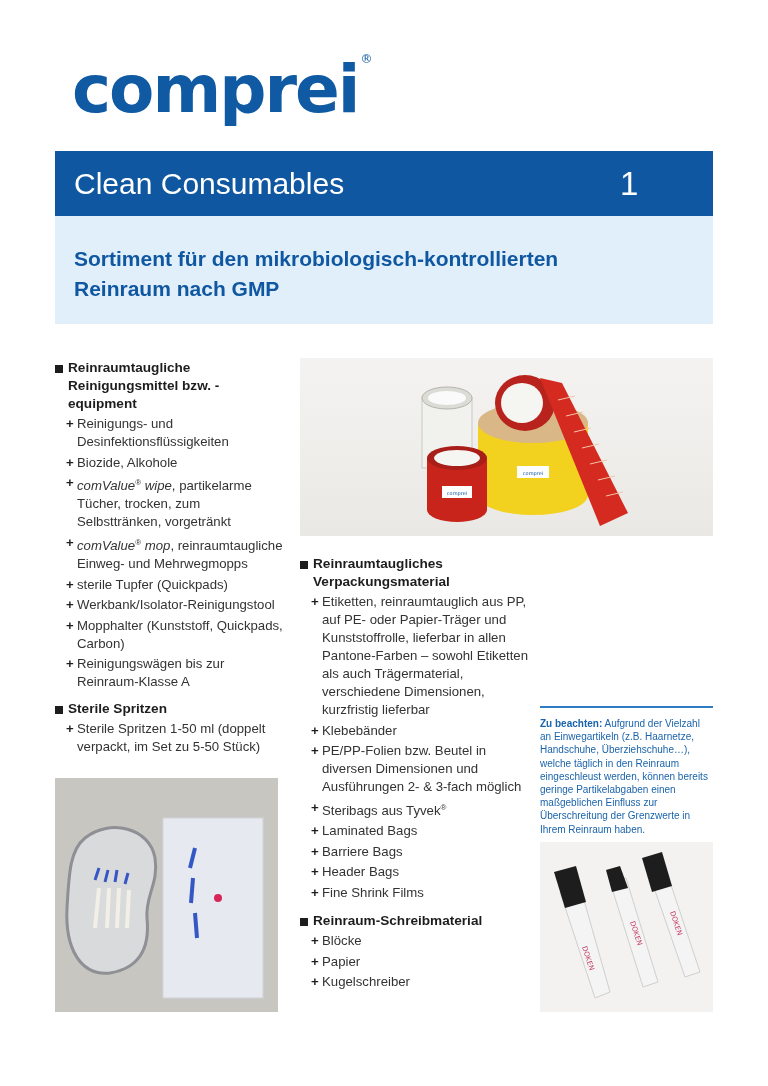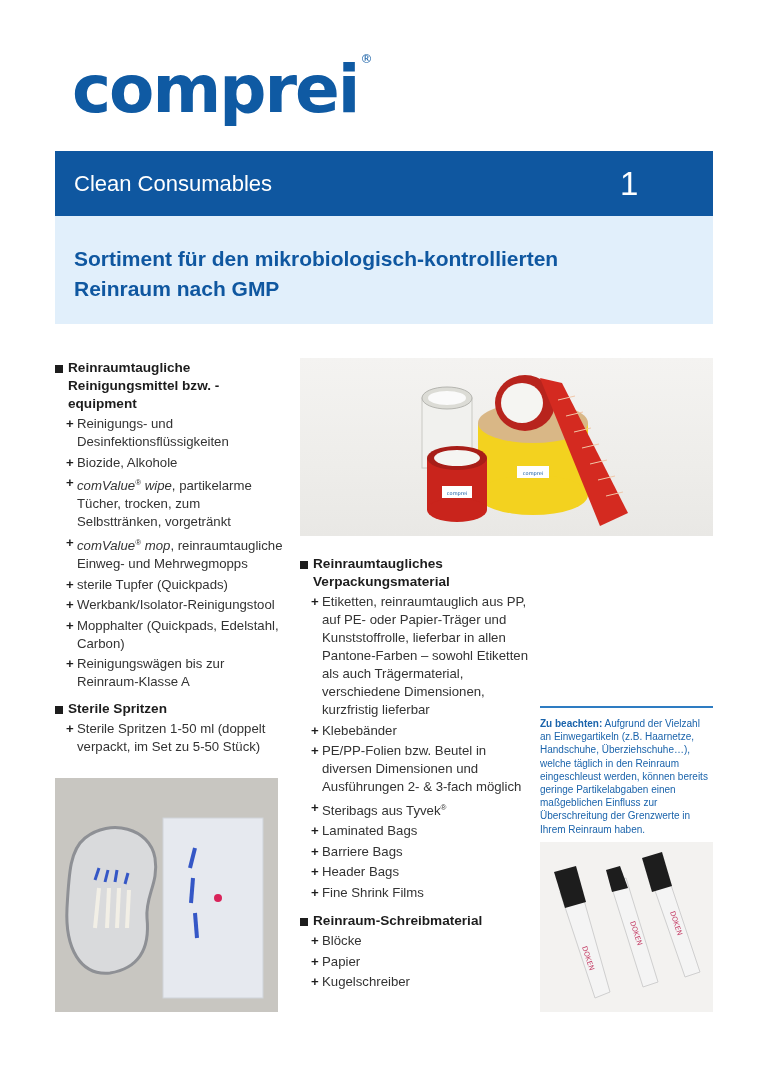--- a/index.html
+++ b/index.html
@@ -4,21 +4,21 @@
   <style>
     * { box-sizing: border-box; margin: 0; padding: 0; }
     html, body { width: 768px; height: 1086px; background: #ffffff; overflow: hidden; }
     body { position: relative; font-family: "Liberation Sans", "DejaVu Sans", sans-serif; color: #2b2b2b; }
 
     .logo { position: absolute; left: 72px; top: 52px; height: 76px; }
     .logo-text { font-family: "DejaVu Sans", sans-serif; font-weight: bold; font-size: 66px; color: #0f5aa3; letter-spacing: -2px; line-height: 76px; }
     .logo-reg { position: absolute; right: -14px; top: 0px; font-size: 12px; color: #0f5aa3; font-family: "DejaVu Sans", sans-serif; }
 
     .title-band { position: absolute; left: 55px; top: 151px; width: 658px; height: 65px; background: #0f57a0; color: #ffffff; }
-    .title-band .title { position: absolute; left: 19px; top: 13px; font-size: 22px; font-weight: normal; line-height: 40px; font-family: "Liberation Sans", sans-serif; }
+    .title-band .title { position: absolute; left: 19px; top: 13px; font-size: 30px; font-weight: normal; line-height: 40px; font-family: "Liberation Sans", sans-serif; }
     .title-band .page-num { position: absolute; left: 565px; top: 13px; font-size: 33px; line-height: 40px; }
 
     .subtitle-band { position: absolute; left: 55px; top: 216px; width: 658px; height: 108px; background: #e1effb; }
     .subtitle-band .subtitle { position: absolute; left: 19px; top: 28px; width: 560px; font-size: 21px; line-height: 30px; font-weight: bold; color: #0f57a0; }
 
     .section { position: absolute; font-size: 13.2px; line-height: 18px; }
     .section h3 { position: relative; font-size: 13.6px; font-weight: bold; color: #1d1d1d; padding-left: 13px; line-height: 18px; margin-bottom: 2px; }
     .section h3::before { content: ""; position: absolute; left: 0; top: 6px; width: 8px; height: 8px; background: #1d1d1d; }
     .section ul { list-style: none; margin-left: 11px; }
     .section li { position: relative; padding-left: 11px; margin-bottom: 2.5px; color: #333333; }
@@ -52,21 +52,21 @@
 
 <div class="section" style="left:55px; top:359px; width:232px;">
   <h3>Reinraumtaugliche Reinigungsmittel bzw. -equipment</h3>
   <ul>
     <li><span>Reinigungs- und Desinfektionsflüssigkeiten</span></li>
     <li><span>Biozide, Alkohole</span></li>
     <li><em>comValue</em><sup>®</sup><em> wipe</em><span>, partikelarme Tücher, trocken, zum Selbsttränken, vorgetränkt</span></li>
     <li><em>comValue</em><sup>®</sup><em> mop</em><span>, reinraumtaugliche Einweg- und Mehrwegmopps</span></li>
     <li><span>sterile Tupfer (Quickpads)</span></li>
     <li><span>Werkbank/Isolator-Reinigungstool</span></li>
-    <li><span>Mopphalter (Quickpads, Edelstahl, Carbon)</span></li>
+    <li><span>Mopphalter (Kunststoff, Quickpads, Carbon)</span></li>
     <li><span>Reinigungswägen bis zur Reinraum-Klasse A</span></li>
   </ul>
 </div>
 
 <div class="section" style="left:55px; top:700px; width:232px;">
   <h3>Sterile Spritzen</h3>
   <ul>
     <li><span>Sterile Spritzen 1-50 ml (doppelt verpackt, im Set zu 5-50 Stück)</span></li>
   </ul>
 </div>

